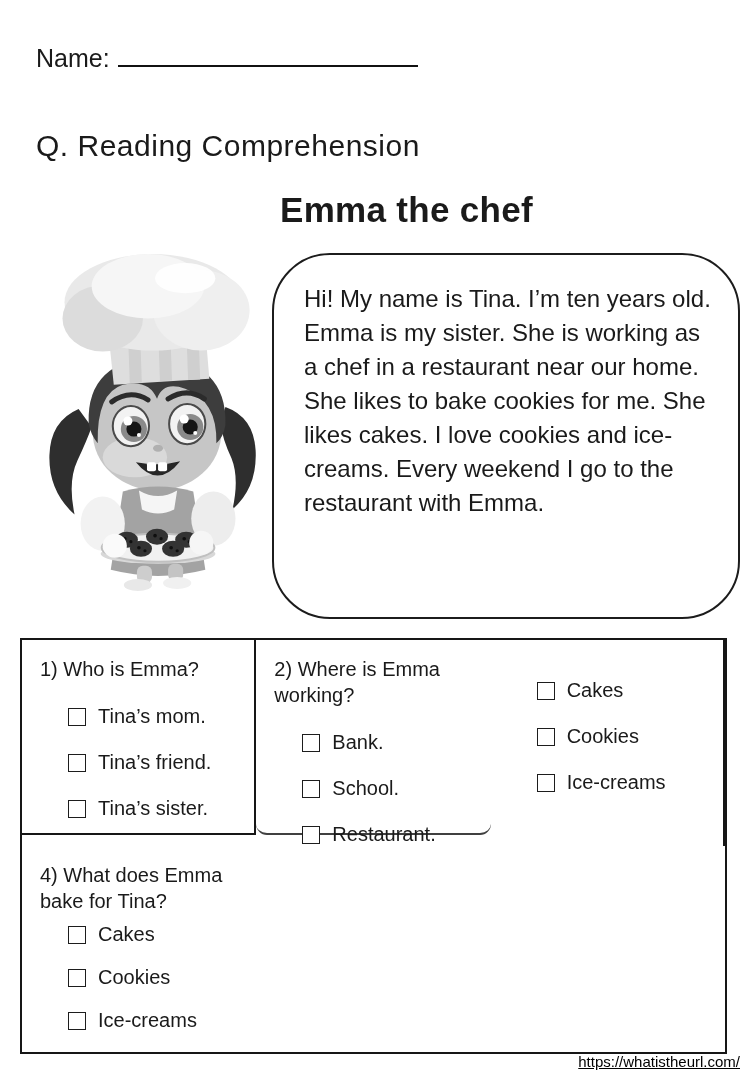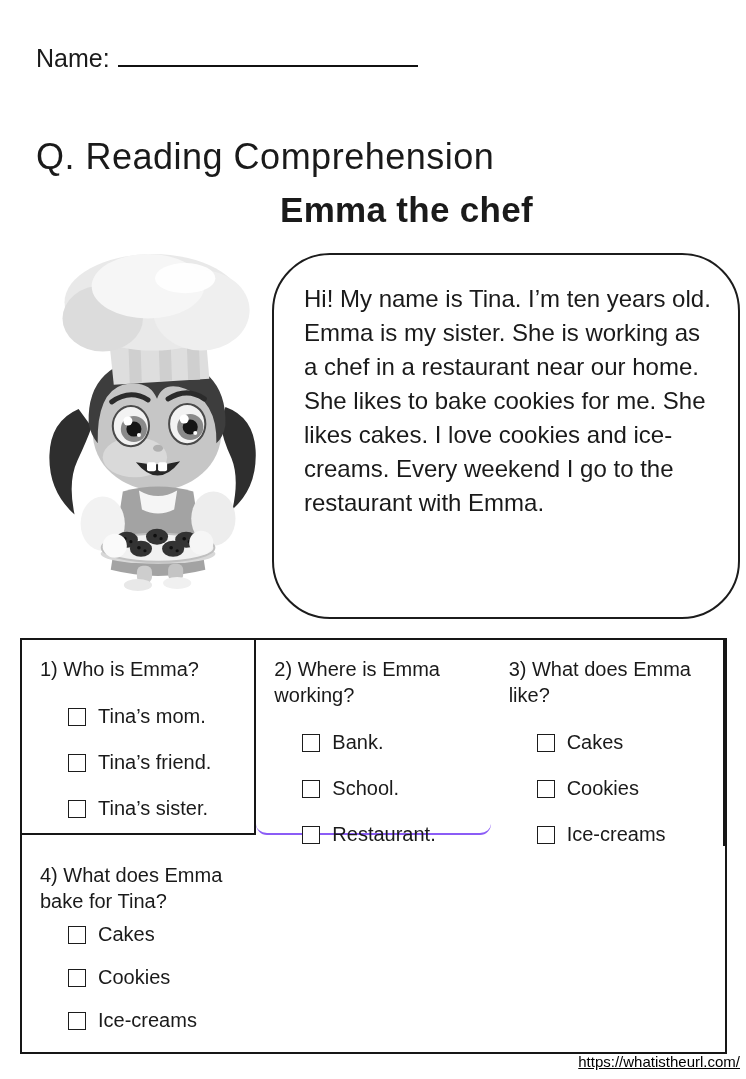--- a/index.html
+++ b/index.html
@@ -5,38 +5,38 @@
   html,body{margin:0;padding:0;background:#ffffff;}
   .page{
     position:relative;width:746px;height:1079px;background:#ffffff;
     font-family:"Liberation Sans",sans-serif;color:#1a1a1a;overflow:hidden;
   }
   .name-row{position:absolute;left:36px;top:44px;font-size:25px;white-space:nowrap;}
   .name-line{
     display:inline-block;width:300px;height:20px;margin-left:8px;
     border-bottom:2px solid #111111;vertical-align:baseline;
   }
-  .heading{position:absolute;left:36px;top:136px;font-size:36px;letter-spacing:.5px;}
+  .heading{position:absolute;left:36px;top:129px;font-size:30px;letter-spacing:.5px;}
   .title{
     position:absolute;left:280px;top:190px;width:440px;
     font-size:35px;font-weight:700;letter-spacing:.3px;
   }
   .bubble{
     position:absolute;left:272px;top:253px;width:468px;height:366px;
     border:2px solid #1c1c1c;border-radius:58px;box-sizing:border-box;
     padding:27px 24px 12px 30px;font-size:24px;line-height:34px;
   }
   .chef{position:absolute;left:32px;top:250px;}
   .qtable{
     position:absolute;left:20px;top:638px;width:707px;box-sizing:border-box;
     border:2px solid #161616;display:grid;grid-template-columns:1fr 1fr 1fr;
   }
   .qcell{box-sizing:border-box;padding:16px 12px 10px 18px;font-size:20px;}
   .qcell.c1{border-right:2px solid #161616;border-bottom:2px solid #161616;height:195px;}
-  .qcell.c2{border-bottom:2px solid #8b5cf6;height:195px;border-radius:11px;}
+  .qcell.c2{border-bottom:2px solid #404040;height:195px;border-radius:11px;}
   .qcell.c3{border-right:2px solid #161616;height:206px;}
   .qcell.c4{height:206px;}
   .qlabel{line-height:26px;}
   .qoptions{margin-top:22px;text-align:center;}
   .c4 .qoptions{margin-top:8px;}
   .qoption{display:flex;align-items:center;margin:0 0 21px 28px;height:25px;}
   .c4 .qoption{margin-bottom:18px;}
   .checkbox{
     width:16px;height:16px;border:1.6px solid #1d1d1d;margin-right:12px;
     flex:0 0 auto;background:#ffffff;cursor:pointer;
@@ -174,21 +174,20 @@
           <span>School.</span>
         </div>
         <div class="qoption">
           <span class="checkbox"></span>
           <span>Restaurant.</span>
         </div>
       </div>
     </div>
 
     <div class="qcell c3">
-      <div class="qlabel">3) What does Emma like?</div>
       <div class="qoptions">
         <div class="qoption">
           <span class="checkbox"></span>
           <span>Cakes</span>
         </div>
         <div class="qoption">
           <span class="checkbox"></span>
           <span>Cookies</span>
         </div>
         <div class="qoption">

